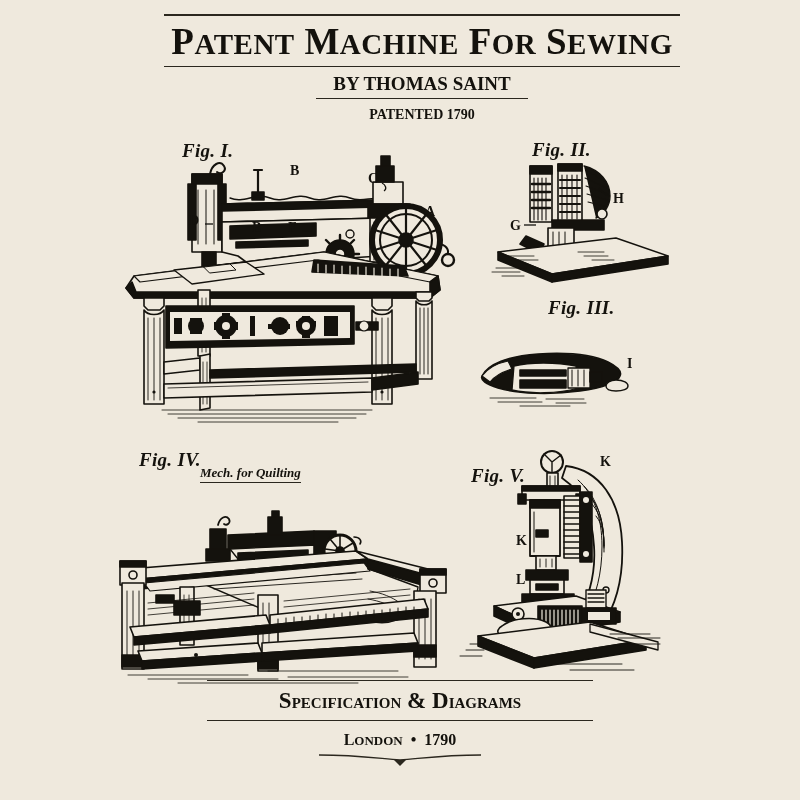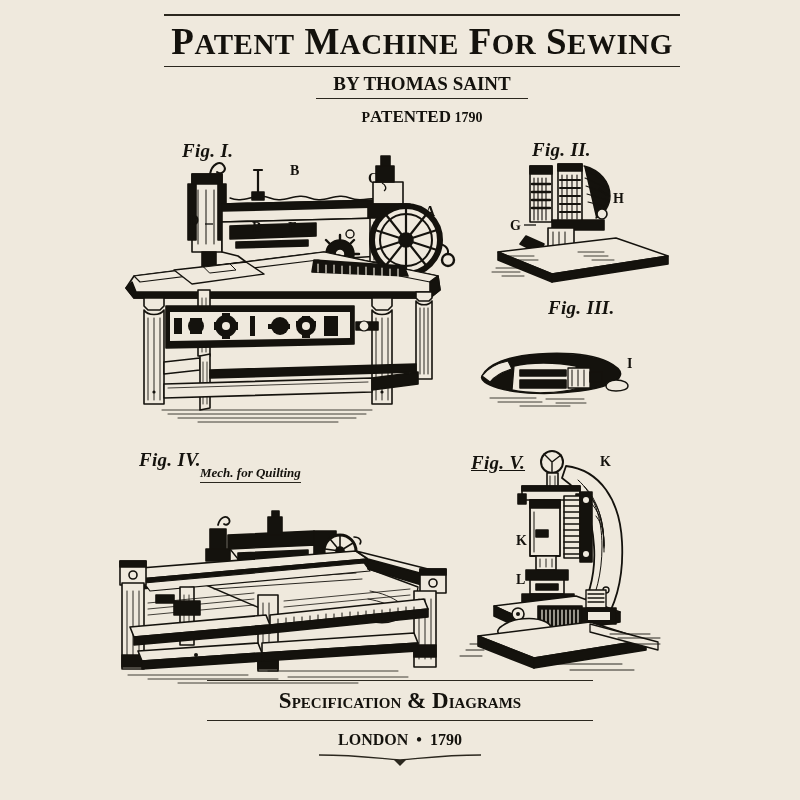--- a/index.html
+++ b/index.html
@@ -32,33 +32,33 @@
   .title .sc{font-size:29px;}
   .byline{
     font-weight:bold;font-size:19px;margin:6px 0 3px 0;white-space:nowrap;
   }
   .byline .cap{font-size:19px;}
   .byline .sc{font-size:19px;}
   .patented{
     font-weight:bold;font-size:14px;margin-top:8px;white-space:nowrap;
   }
   .patented .cap{font-size:14px;}
-  .patented .sc{font-size:17px;}
+  .patented .sc{font-size:14px;}
 
   
   .colophon{position:absolute;left:0;right:0;bottom:34px;text-align:center;}
   .rule.w-spec{width:386px;}
   .spec{
     font-weight:bold;font-size:23px;margin:7px 0 6px 0;white-space:nowrap;
   }
   .spec .cap{font-size:23px;}
   .spec .sc{font-size:15px;}
   .london{font-weight:bold;font-size:16px;margin-top:10px;white-space:nowrap;}
   .london .cap{font-size:16px;}
-  .london .sc{font-size:16px;text-align:right;}
+  .london .sc{font-size:13px;text-align:right;}
   .flourish{display:block;margin:3px auto 0 auto;}
 
   
   .fig{position:absolute;}
   .figcap{
     position:absolute;
     font-style:italic;font-weight:bold;
     font-size:19px;
     white-space:nowrap;
     letter-spacing:0.3px;
@@ -422,21 +422,21 @@
         <path d="M56 106 h26 v14 h-26 z" fill="#14120d"></path>
         <path d="M38 100 h18 v8 h-18 z" fill="#14120d"></path>
 
         <g stroke-width="0.8">
           <path d="M10 180 h120 M30 184 h130 M150 176 h130 M170 182 h120 M60 188 h180"></path>
         </g>
       </g>
     </svg>
   </div>
 
-  <div class="figcap" style="left:471px;top:452px;text-decoration:underline;">Fig. V.</div>
+  <div class="figcap" style="left:471px;top:465px;">Fig. V.</div>
 
   <div class="fig" style="left:460px;top:448px;">
     <svg width="200" height="230" viewBox="0 0 200 230" fill="none" stroke="#14120d">
       <g stroke-width="1.6" stroke-linecap="round" stroke-linejoin="round">
 
         <circle cx="92" cy="14" r="11" fill="#efe9dd" stroke-width="2"></circle>
         <path d="M92 14 L84 6 M92 14 L101 7 M92 14 L92 25" stroke-width="1.4"></path>
 
         <path d="M87 25 h11 v22 h-11 z" fill="#efe9dd"></path>
         <path d="M90 28 v18 M95 28 v18" stroke-width="0.9"></path>

